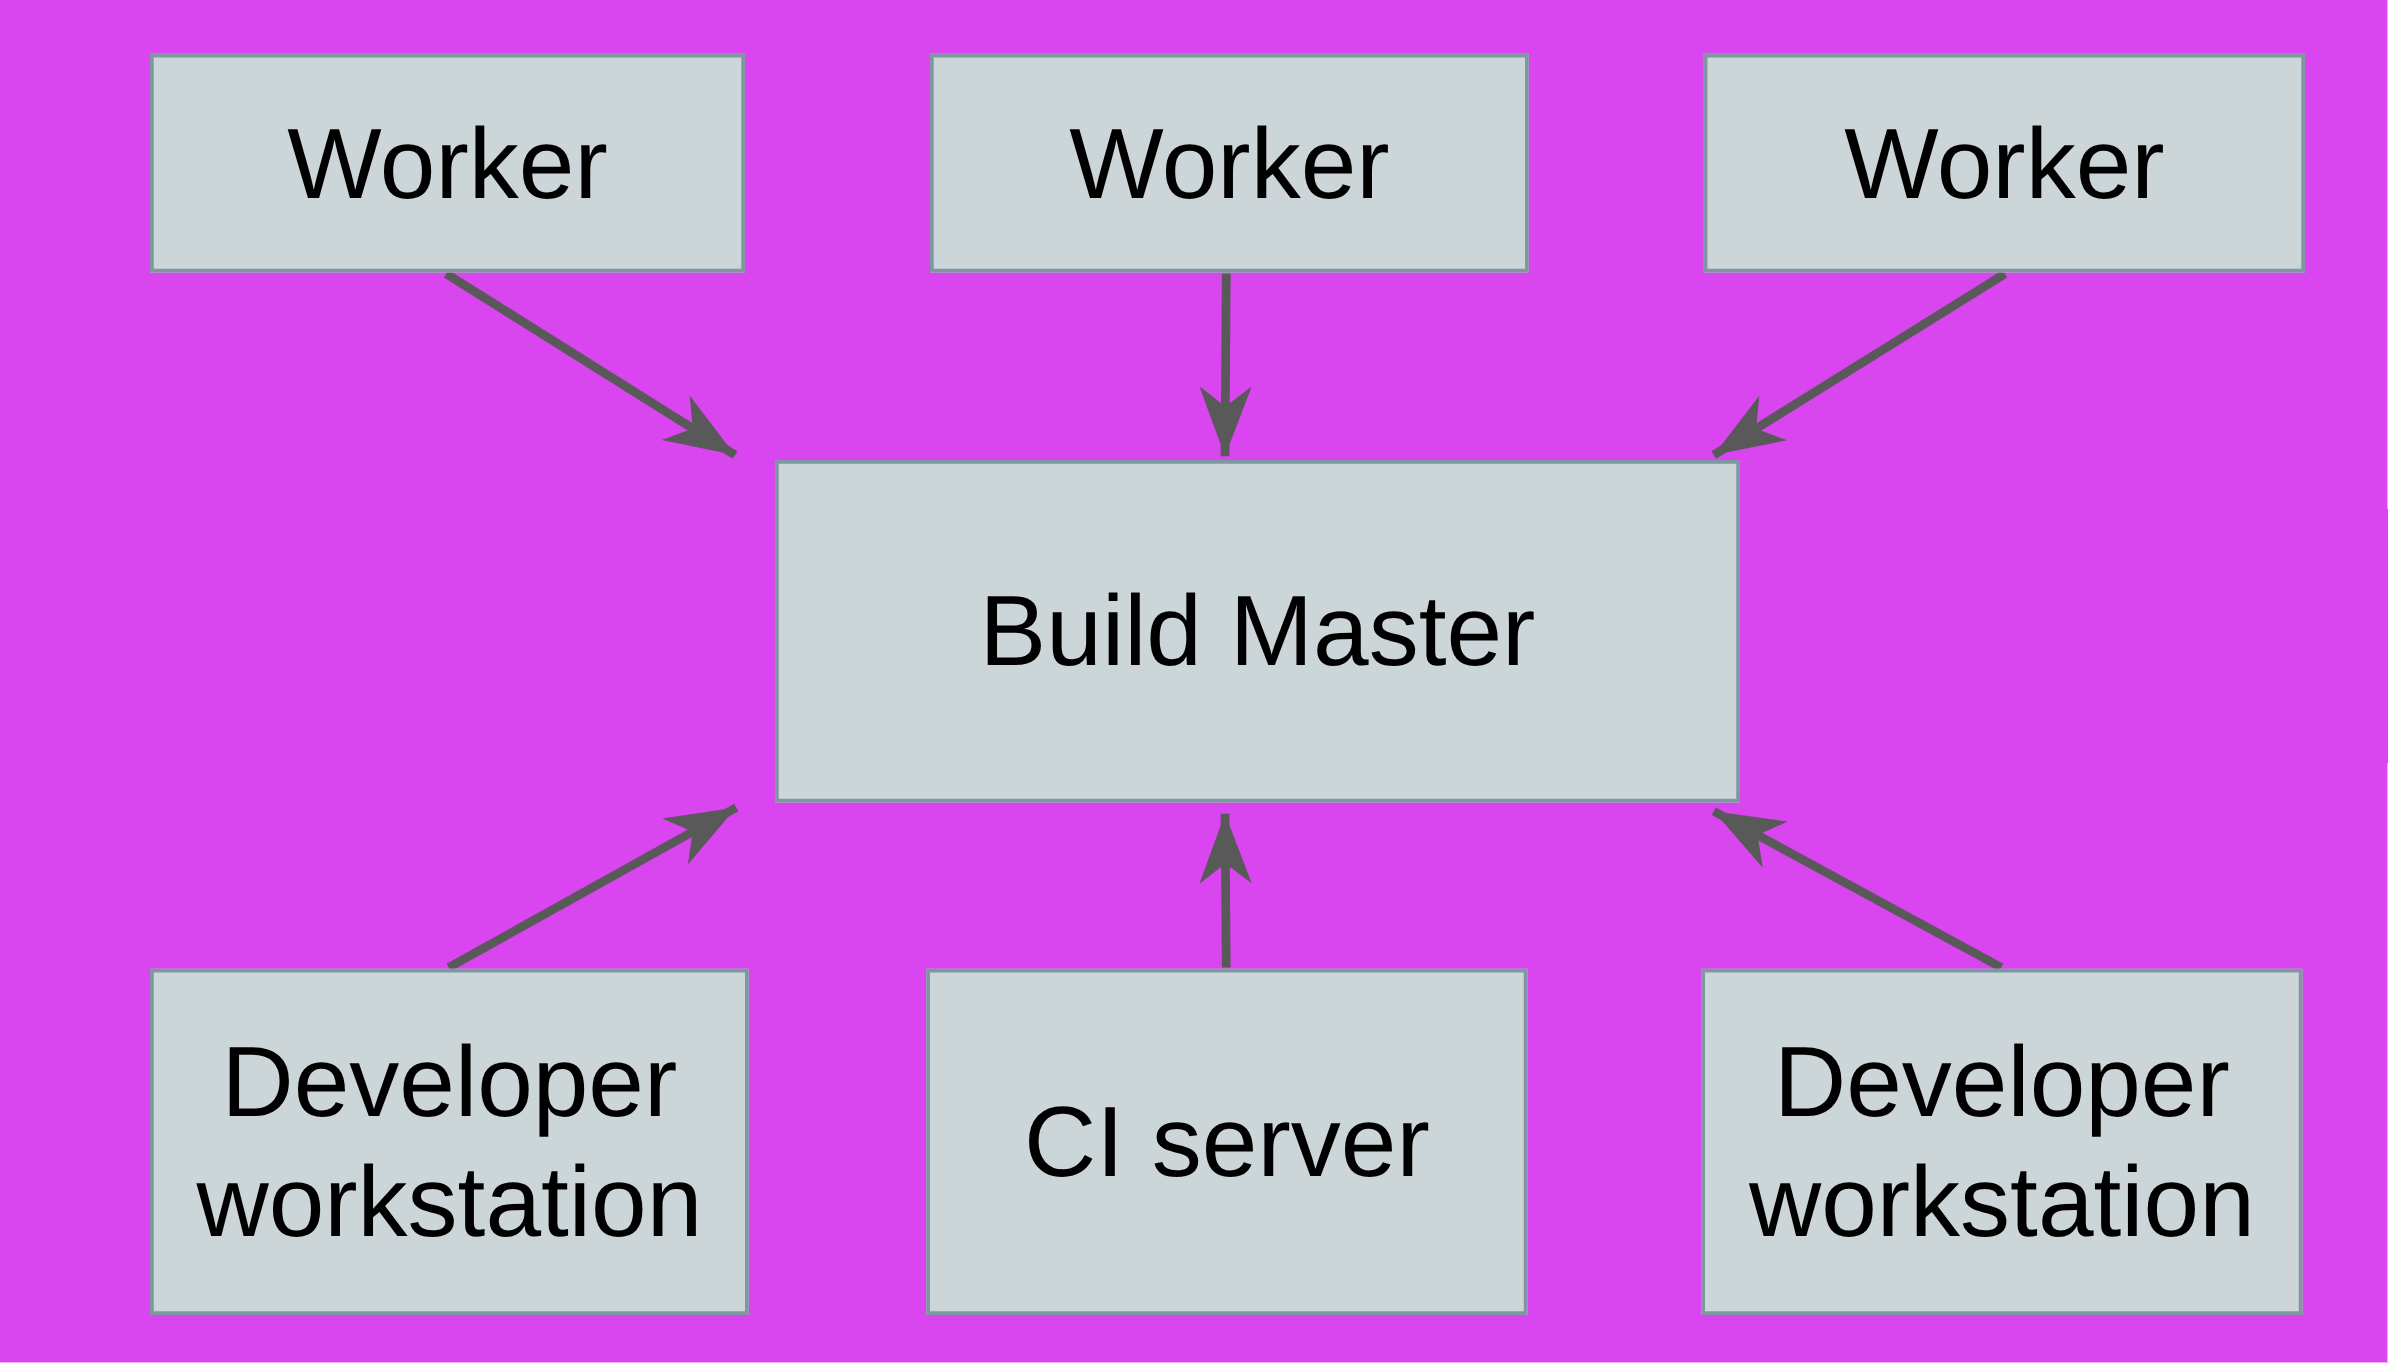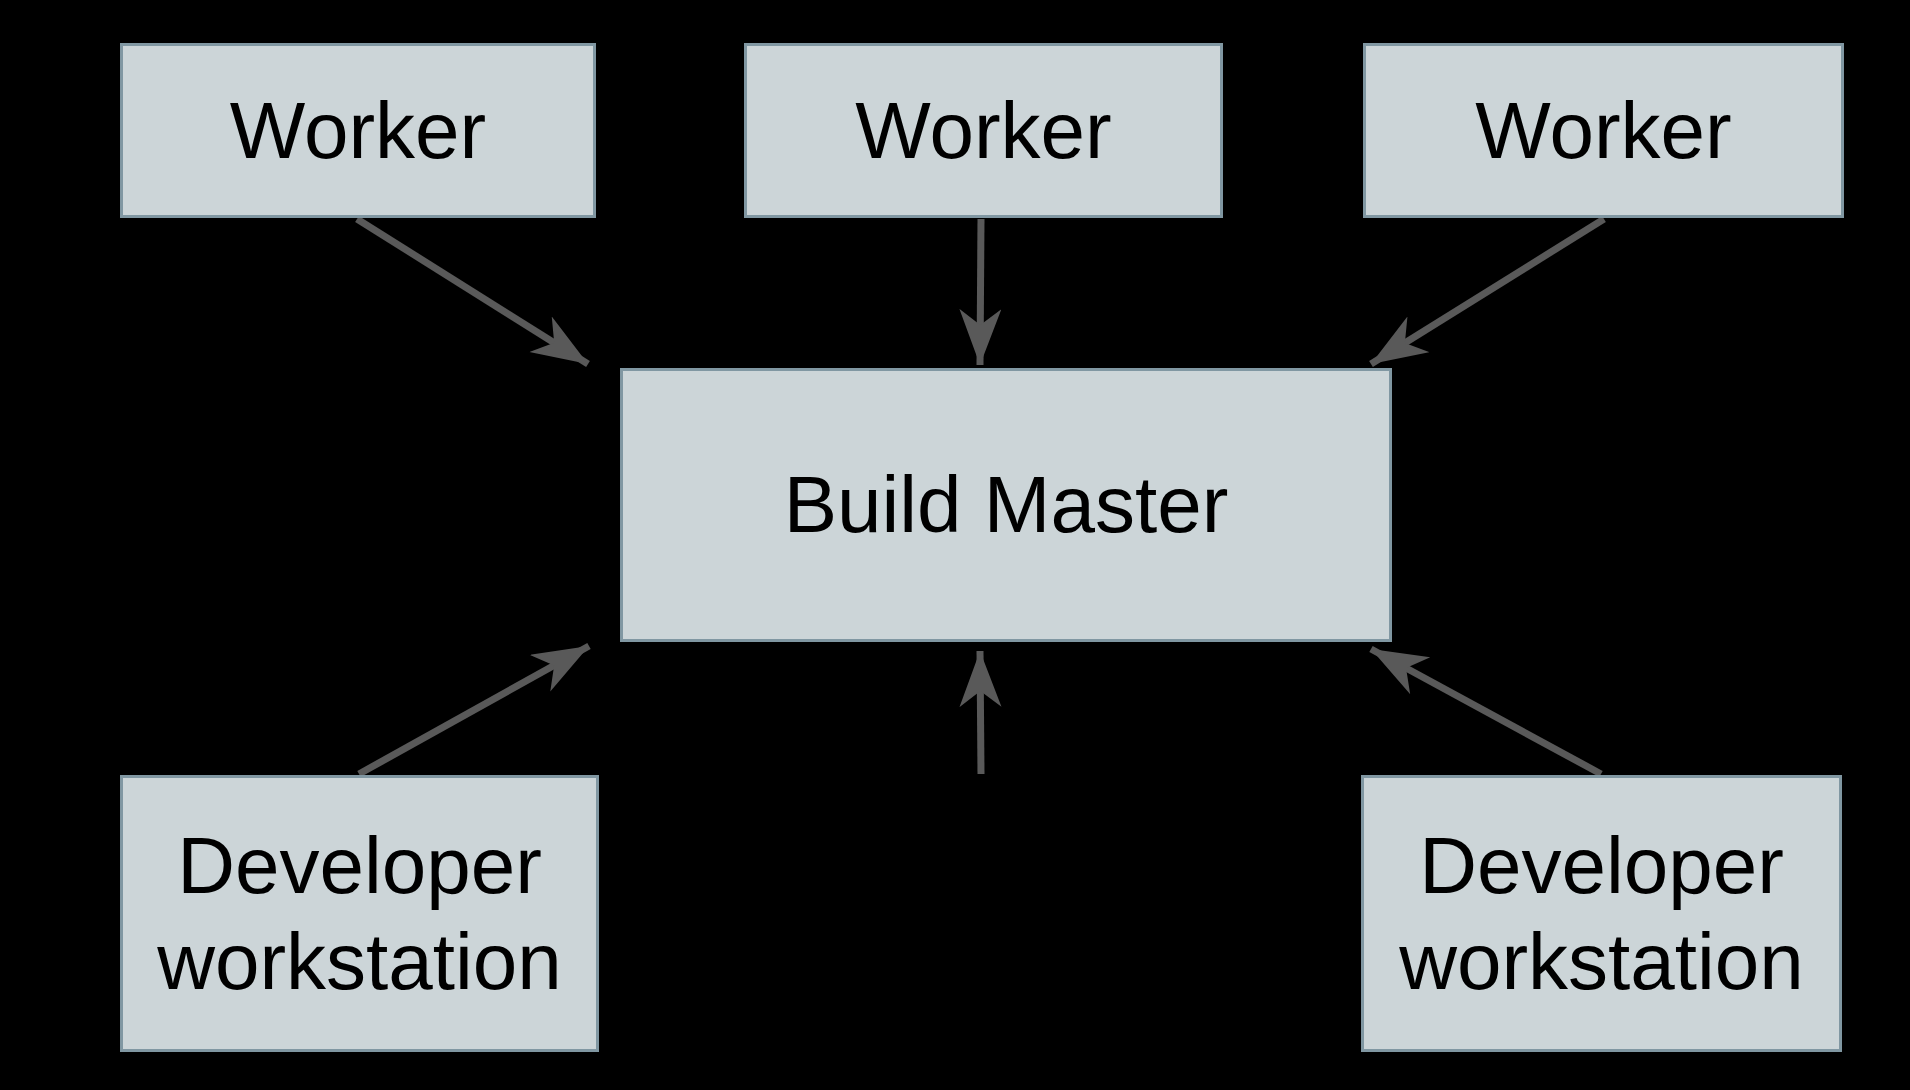--- a/index.html
+++ b/index.html
@@ -4,21 +4,21 @@
 <style>
   html, body {
     margin: 0;
     padding: 0;
     background: #ffffff;
   }
   #canvas {
     position: relative;
     width: 1910px;
     height: 1090px;
-    background: #000000;
+    background: #d946ef;
     overflow: hidden;
     font-family: "Liberation Sans", sans-serif;
   }
   #arrow-layer {
     position: absolute;
     left: 0;
     top: 0;
     width: 1910px;
     height: 1090px;
     pointer-events: none;
@@ -82,18 +82,21 @@
   </div>
 
   <div class="node pos-build-master">
     <span>Build Master</span>
   </div>
 
   <div class="node pos-dev-ws-1">
     <span>Developer workstation</span>
   </div>
 
+  <div class="node pos-ci-server">
+    <span>CI server</span>
+  </div>
 
   <div class="node pos-dev-ws-2">
     <span>Developer workstation</span>
   </div>
 
 </div>
 
 </body></html>

